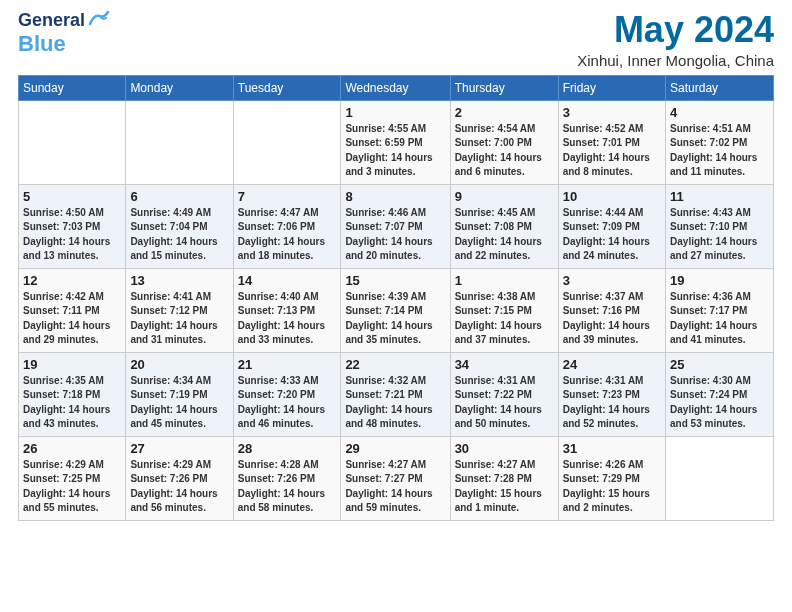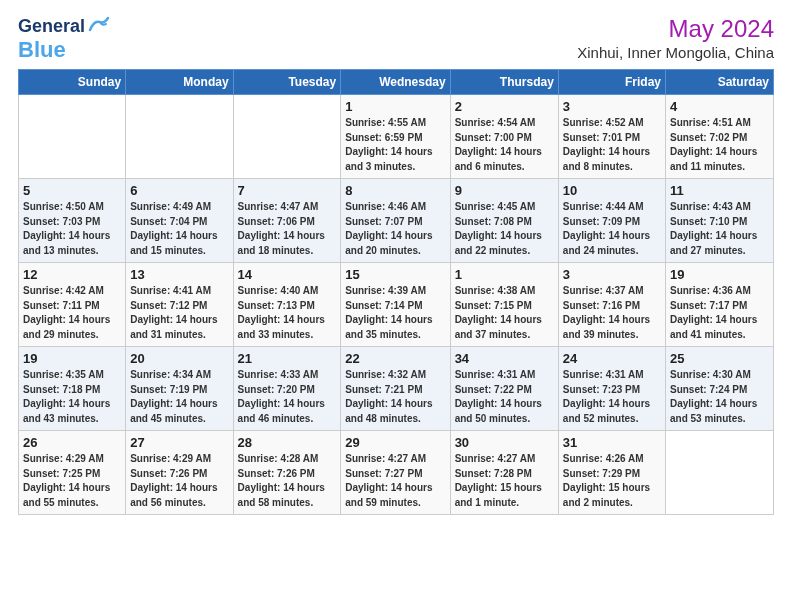--- a/index.html
+++ b/index.html
@@ -7,59 +7,59 @@
       font-family: Arial, sans-serif;
       background: #fff;
       width: 792px;
       min-height: 612px;
       padding: 0;
     }
     .page {
       width: 792px;
       min-height: 612px;
       background: #fff;
-      padding: 16px 18px 10px 18px;
+      padding: 10px 18px 10px 18px;
     }
     .header {
       display: flex;
       align-items: flex-start;
       justify-content: space-between;
       margin-bottom: 6px;
     }
     .logo {
       display: flex;
       flex-direction: column;
       align-items: flex-start;
     }
     .title-block {
       text-align: right;
     }
     .main-title {
-      font-size: 24px;
-      font-weight: normal;
-      color: #a21caf;
+      font-size: 36px;
+      font-weight: bold;
+      color: #0369a1;
       line-height: 1.1;
     }
     .subtitle {
       font-size: 15px;
       color: #333;
       margin-top: 2px;
     }
     .calendar {
       width: 100%;
       border-collapse: collapse;
       margin-top: 4px;
     }
     .calendar thead tr th {
       background: #2a6ab5;
       color: #fff;
       font-size: 12px;
-      font-weight: bold;
+      font-weight: normal;
       padding: 5px 4px;
-      text-align: right;
+      text-align: left;
       border: 1px solid #5a8fd0;
     }
     .calendar tbody tr td {
       border: 1px solid #ccc;
       vertical-align: top;
       padding: 4px 4px 4px 4px;
       width: 113px;
       min-height: 80px;
       font-size: 10.5px;
       color: #222;

